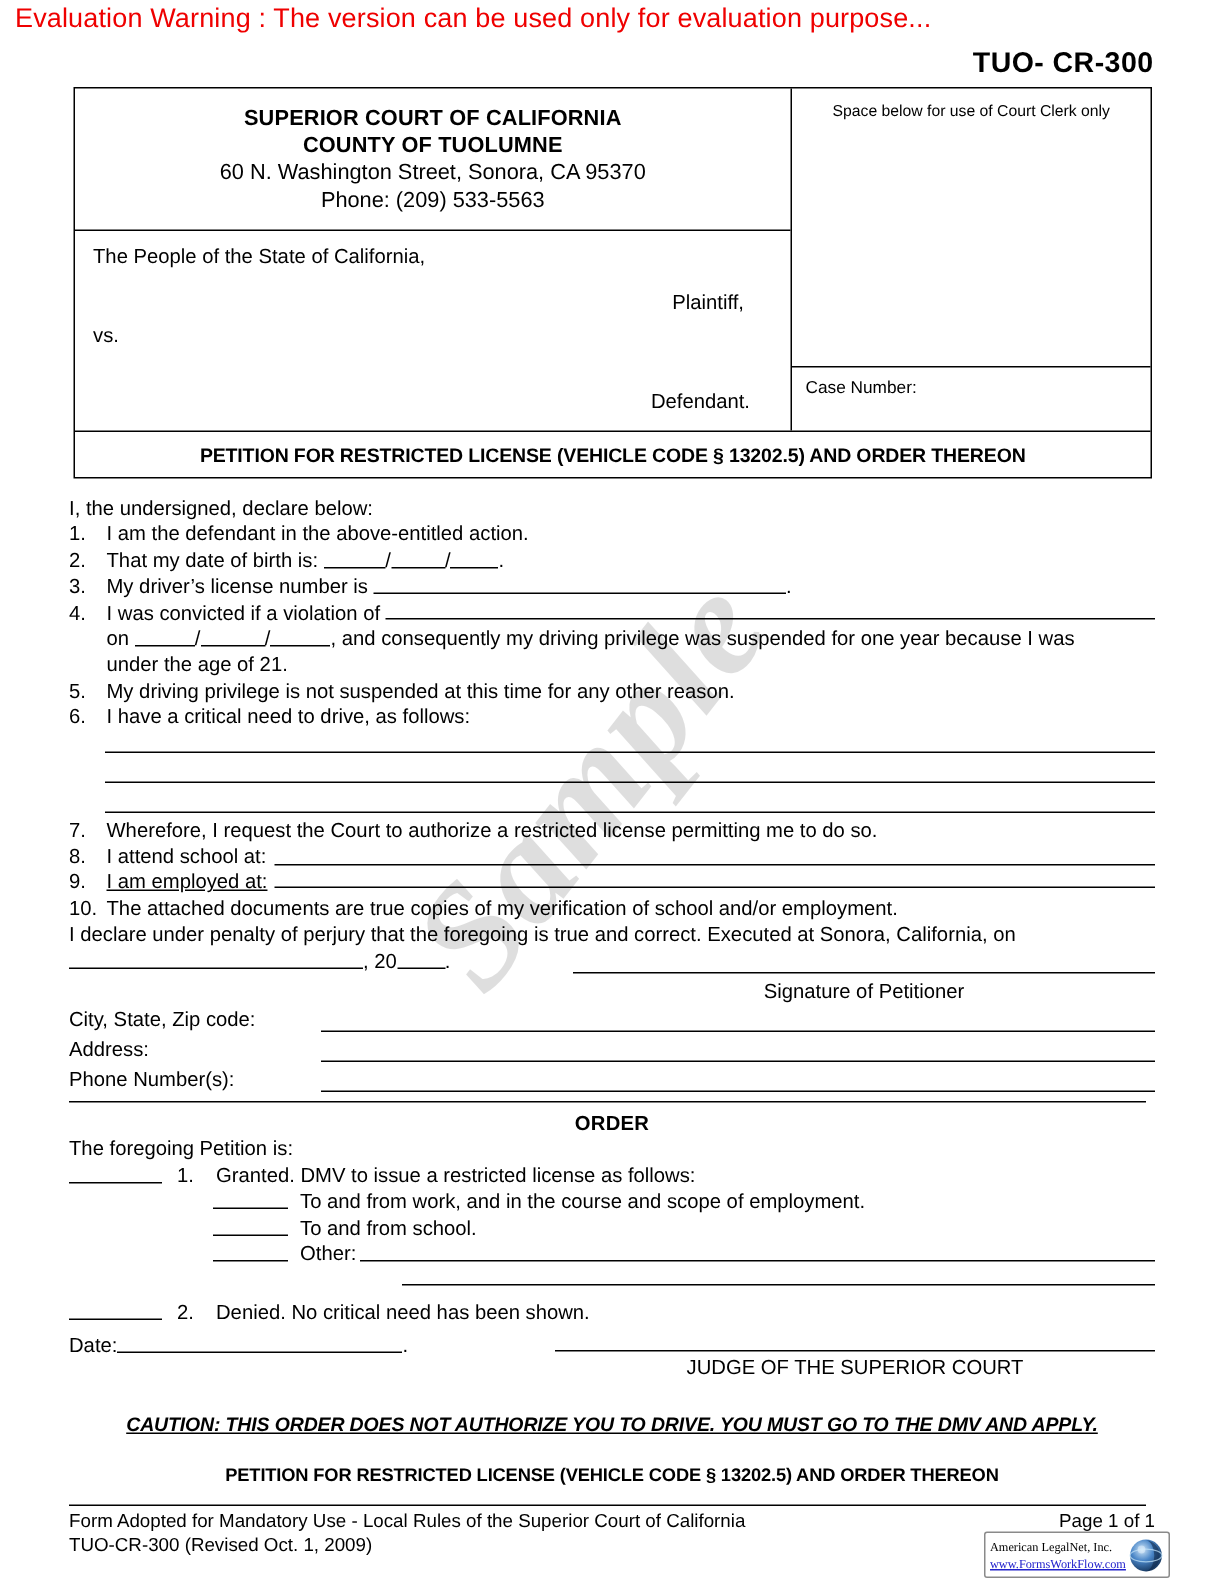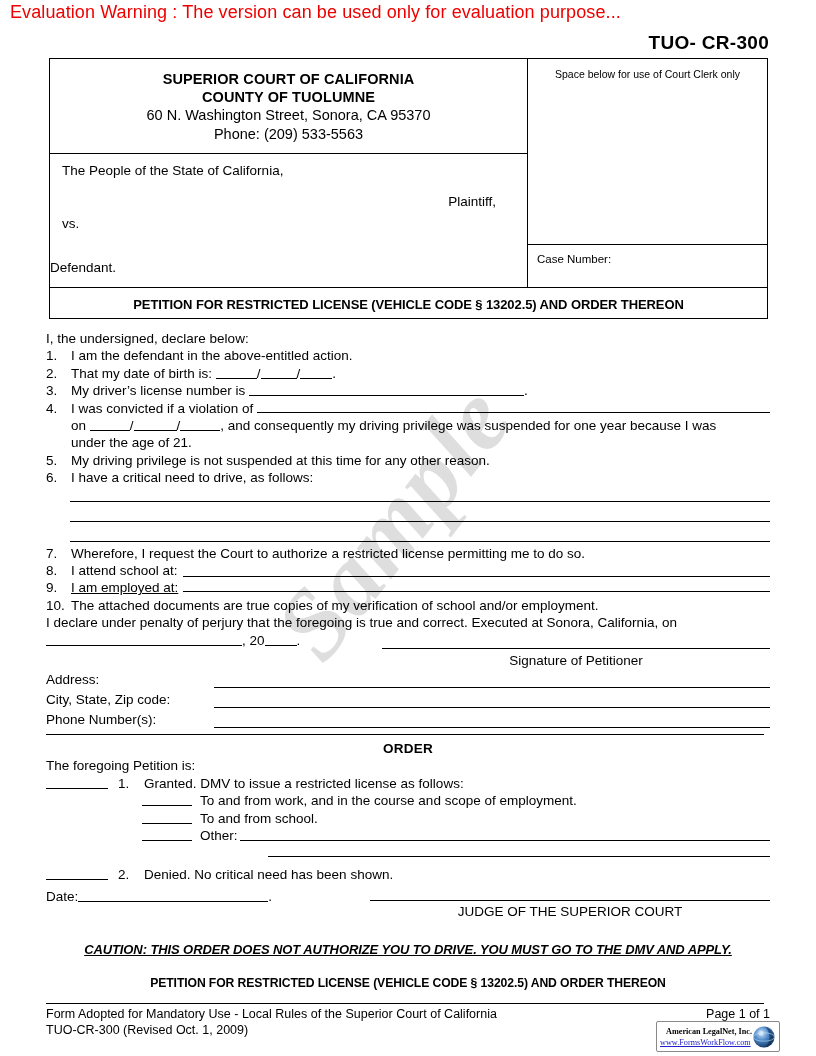--- a/index.html
+++ b/index.html
@@ -122,22 +122,23 @@
   }
   .party-vs {
     position: absolute;
     left: 12px;
     top: 62px;
     font-size: 13.5px;
   }
   .party-defendant {
     position: absolute;
     left: 0;
-    right: 4px;
+    right: 27px;
     top: 106px;
+    text-align: right;
     font-size: 13.5px;
   }
   .title-row {
     border-top: 1.4px solid #000;
     height: 31px;
     box-sizing: border-box;
     text-align: center;
     padding-top: 7px;
   }
   .doc-title {
@@ -406,25 +407,24 @@
     align-items: center;
     padding: 0 3px;
   }
   .legalnet-text {
     flex: 1;
     font-family: "Liberation Serif", serif;
     line-height: 11px;
   }
   .ln-1 {
     font-size: 8.2px;
-    font-weight: bold;
+    font-weight: normal;
     color: #000;
     display: block;
     white-space: nowrap;
-    text-align: right;
   }
   .ln-2 {
     font-size: 8.2px;
     color: #2222cc;
     text-decoration: underline;
     display: block;
     white-space: nowrap;
   }
   .ln-globe {
     width: 24px;
@@ -583,25 +583,25 @@
     <div class="decl-text">I declare under penalty of perjury that the foregoing is true and correct.  Executed at Sonora, California, on</div>
     <div class="decl-line2">
       <span class="decl-blank"></span><span>, 20</span><span class="decl-20-blank"></span><span>.</span>
       <div class="sig-line"></div>
       <div class="sig-label">Signature of Petitioner</div>
     </div>
   </div>
 
   <div class="addr-block">
     <div class="addr-row">
+      <span class="addr-label">City, State, Zip code:</span>
+      <span class="addr-rule"></span>
+    </div>
+    <div class="addr-row">
       <span class="addr-label">Address:</span>
-      <span class="addr-rule"></span>
-    </div>
-    <div class="addr-row">
-      <span class="addr-label">City, State, Zip code:</span>
       <span class="addr-rule"></span>
     </div>
     <div class="addr-row">
       <span class="addr-label">Phone Number(s):</span>
       <span class="addr-rule"></span>
     </div>
   </div>
 
   <div class="thick-rule order-rule"></div>
 

